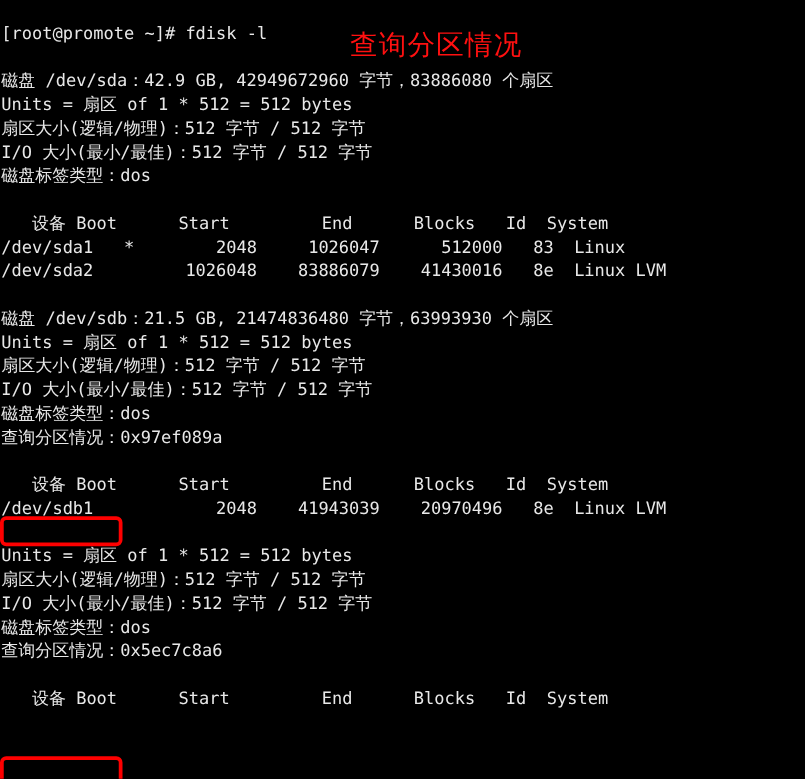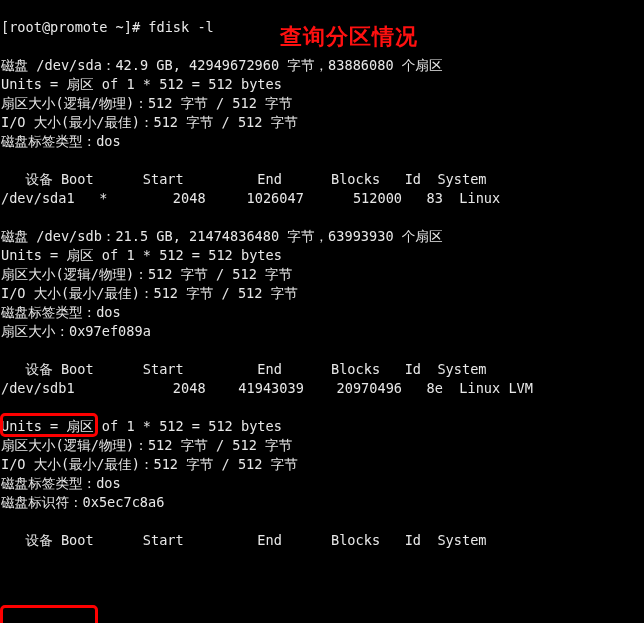--- a/index.html
+++ b/index.html
@@ -41,21 +41,21 @@
 
   .line.blank {
     color: transparent;
   }
 
   .annotation {
     position: absolute;
     color: #ff1010;
     font-family: "DejaVu Sans", "Liberation Sans", sans-serif;
     font-size: 22px;
-    font-weight: 700;
+    font-weight: 400;
     line-height: 1;
     letter-spacing: 1px;
     white-space: pre;
   }
 
   .hl-box {
     position: absolute;
     border: 3px solid #fe0000;
     border-radius: 5px;
     box-sizing: border-box;
@@ -70,36 +70,37 @@
   <div class="line">[root@promote ~]# fdisk -l</div>
   <div class="line blank"></div>
   <div class="line">磁盘 /dev/sda：42.9 GB, 42949672960 字节，83886080 个扇区</div>
   <div class="line">Units = 扇区 of 1 * 512 = 512 bytes</div>
   <div class="line">扇区大小(逻辑/物理)：512 字节 / 512 字节</div>
   <div class="line">I/O 大小(最小/最佳)：512 字节 / 512 字节</div>
   <div class="line">磁盘标签类型：dos</div>
   <div class="line blank"></div>
   <div class="line">   设备 Boot      Start         End      Blocks   Id  System</div>
   <div class="line">/dev/sda1   *        2048     1026047      512000   83  Linux</div>
+  <div class="line">/dev/sda2         1026048    83886079    41430016   8e  Linux LVM</div>
   <div class="line blank"></div>
   <div class="line">磁盘 /dev/sdb：21.5 GB, 21474836480 字节，63993930 个扇区</div>
   <div class="line">Units = 扇区 of 1 * 512 = 512 bytes</div>
   <div class="line">扇区大小(逻辑/物理)：512 字节 / 512 字节</div>
   <div class="line">I/O 大小(最小/最佳)：512 字节 / 512 字节</div>
   <div class="line">磁盘标签类型：dos</div>
-  <div class="line">扇区大小：0x97ef089a</div>
+  <div class="line">查询分区情况：0x97ef089a</div>
   <div class="line blank"></div>
   <div class="line">   设备 Boot      Start         End      Blocks   Id  System</div>
   <div class="line">/dev/sdb1            2048    41943039    20970496   8e  Linux LVM</div>
   <div class="line blank"></div>
   <div class="line">Units = 扇区 of 1 * 512 = 512 bytes</div>
   <div class="line">扇区大小(逻辑/物理)：512 字节 / 512 字节</div>
   <div class="line">I/O 大小(最小/最佳)：512 字节 / 512 字节</div>
   <div class="line">磁盘标签类型：dos</div>
-  <div class="line">磁盘标识符：0x5ec7c8a6</div>
+  <div class="line">查询分区情况：0x5ec7c8a6</div>
   <div class="line blank"></div>
   <div class="line">   设备 Boot      Start         End      Blocks   Id  System</div>
 
   <div class="annotation" style="left:280px; top:10px;">查询分区情况</div>
 
   <div class="hl-box" style="left:0px; top:397px; width:98px; height:24px;"></div>
 
   <div class="hl-box" style="left:0px; top:589px; width:98px; height:24px;"></div>
 
 </div>

